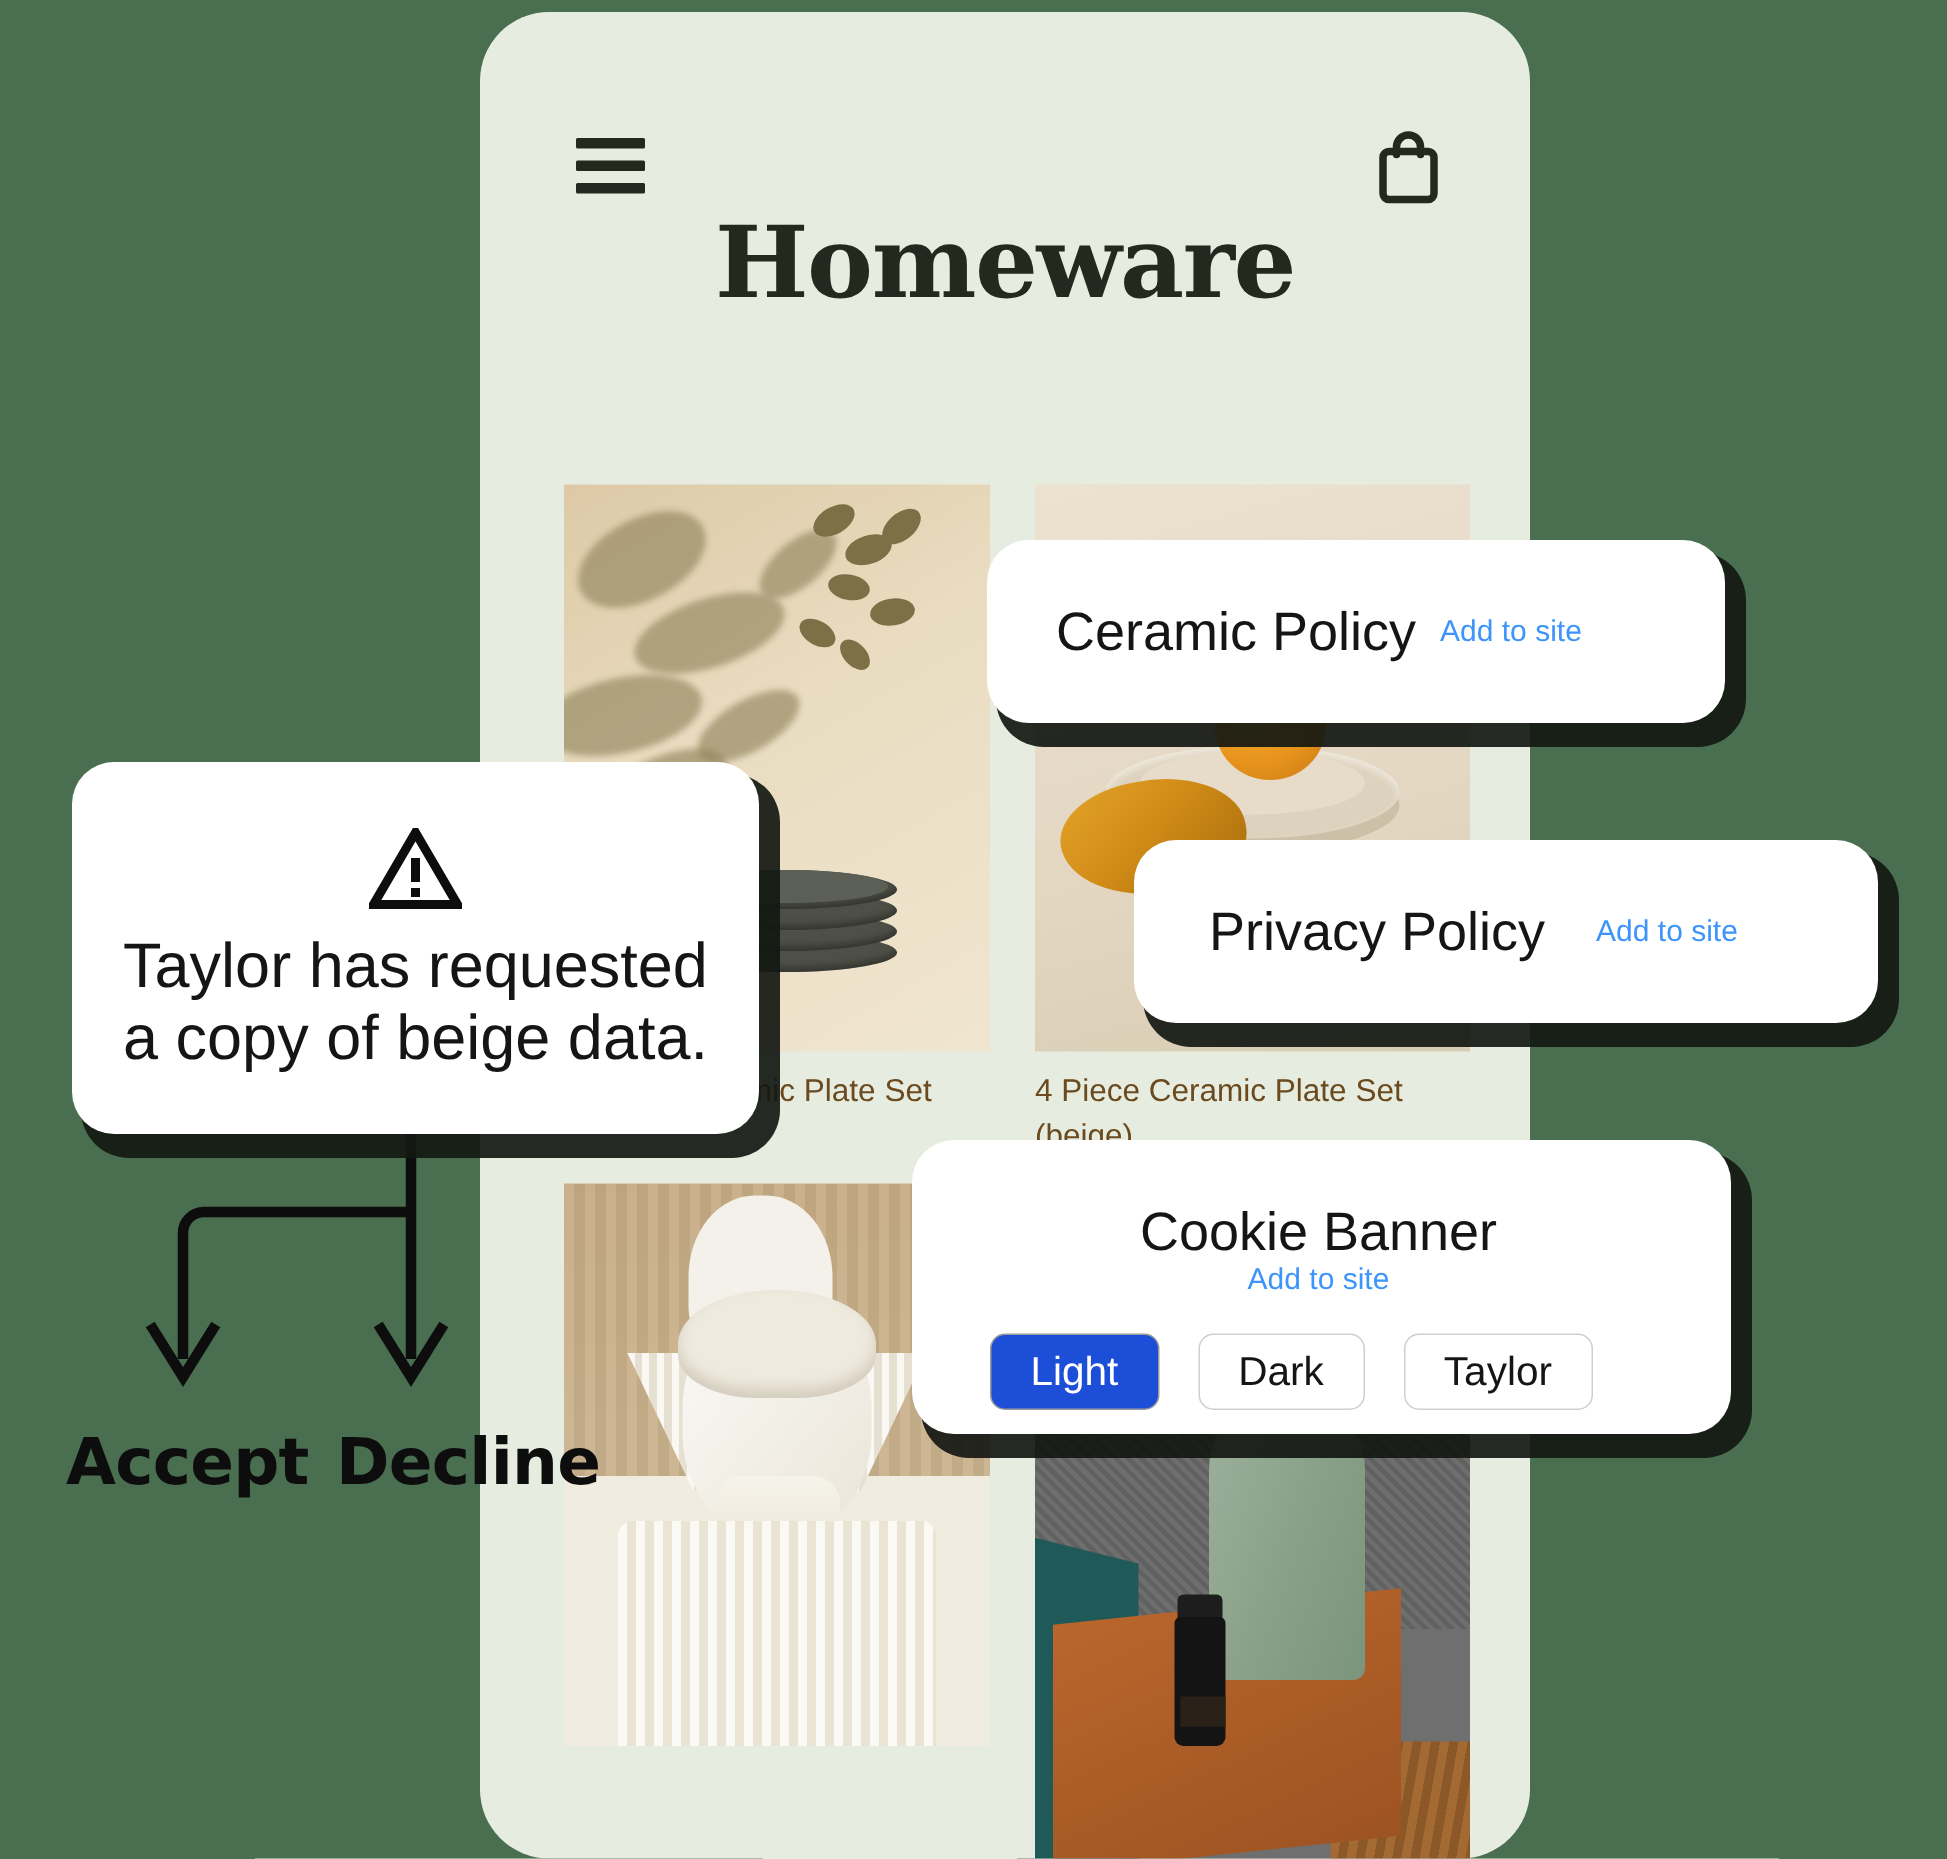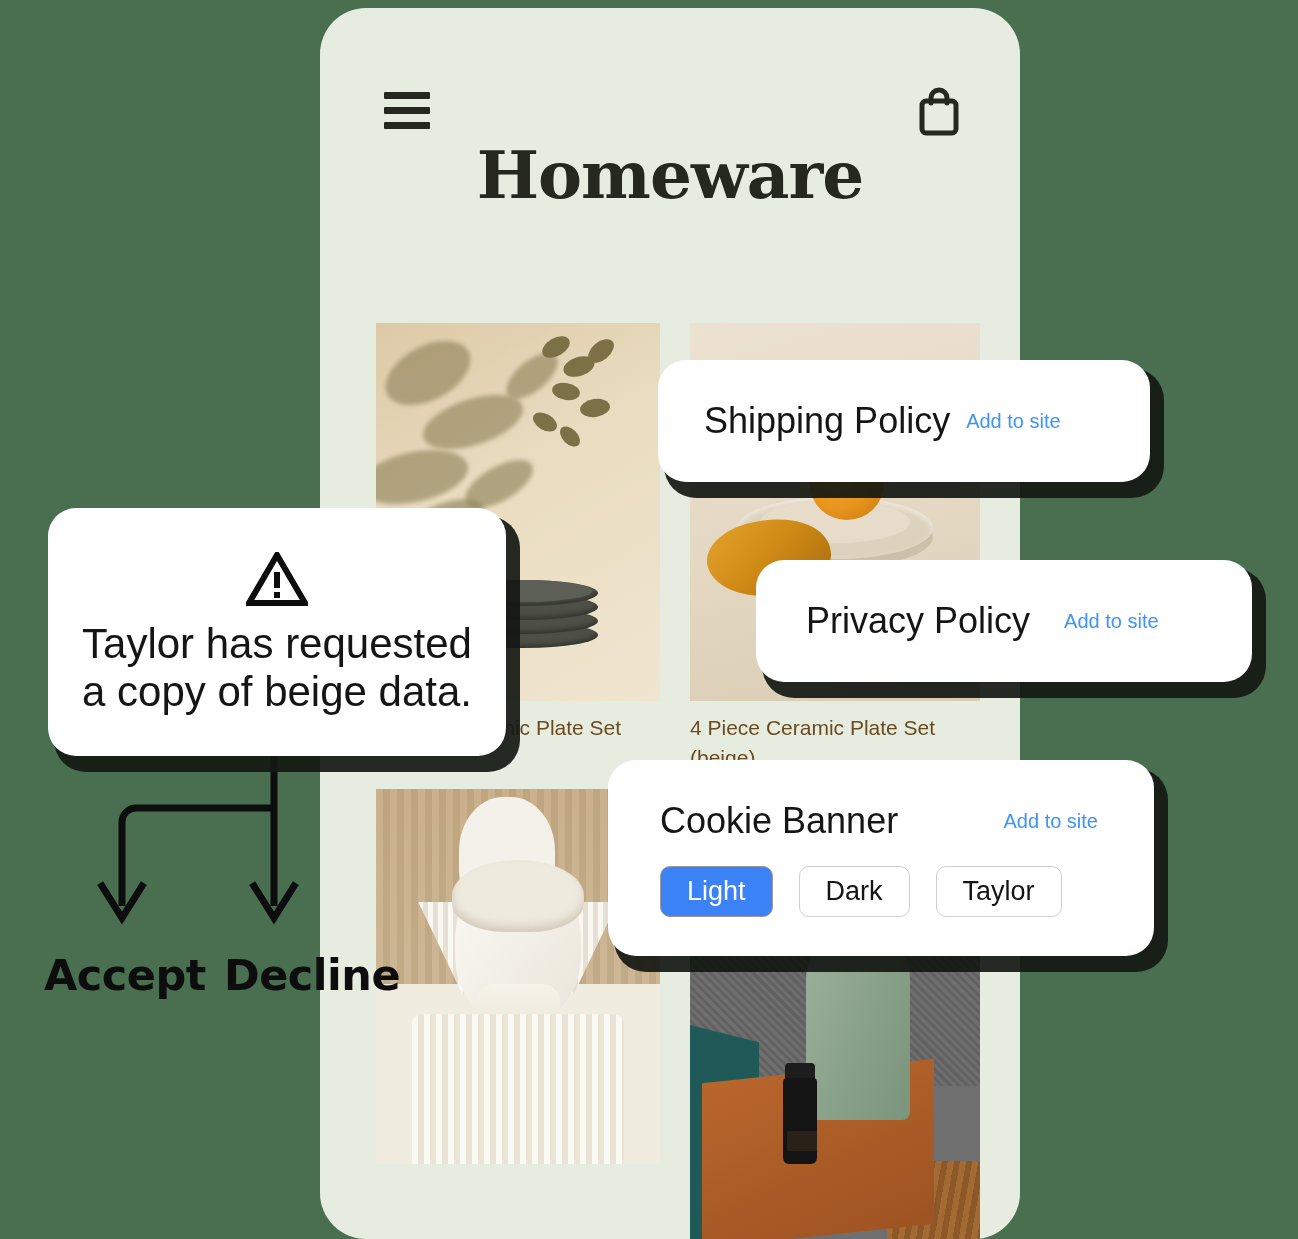--- a/index.html
+++ b/index.html
@@ -353,39 +353,40 @@
     color: #3d94fb;
     cursor: pointer;
     white-space: nowrap;
   }
 
   .cookie-head {
     display: flex;
     align-items: center;
     justify-content: space-between;
     padding-right: 20px;
+    flex-direction: column;
   }
   .cookie-btns {
     display: flex;
     gap: 26px;
     margin-top: 24px;
   }
   .cookie-btn {
     border: 1px solid #cfcfcf;
     border-radius: 10px;
     background: #ffffff;
     color: #151515;
     font-size: 27px;
     font-family: "Liberation Sans", sans-serif;
     padding: 11px 26px;
     cursor: pointer;
     line-height: 1;
   }
   .cookie-btn.selected {
-    background: #3b82f6;
+    background: #1d4ed8;
     border-color: #9b9b9b;
     color: #ffffff;
   }
 
   .warn-icon { margin: 0 auto 14px; display: block; }
   .request-text {
     font-size: 42px;
     line-height: 48px;
     color: #151515;
   }
@@ -518,21 +519,21 @@
   <svg class="warn-icon" width="62" height="54" viewBox="0 0 62 54">
     <path d="M31 3 L59 51 H3 Z" fill="none" stroke="#0d0d0d" stroke-width="6" stroke-linejoin="miter"></path>
     <rect x="28" y="20" width="6" height="16" fill="#0d0d0d"></rect>
     <rect x="28" y="40" width="6" height="6" fill="#0d0d0d"></rect>
   </svg>
   <div class="request-text">Taylor has requested</div>
   <div class="request-text">a copy of beige data.</div>
 </div>
 
 <div class="float-card" id="card-shipping">
-  <div class="card-title">Shipping Policy</div>
+  <div class="card-title">Ceramic Policy</div>
   <div class="add-link">Add to site</div>
 </div>
 
 <div class="float-card" id="card-privacy">
   <div class="card-title">Privacy Policy</div>
   <div class="add-link">Add to site</div>
 </div>
 
 <div class="float-card" id="card-cookie">
   <div class="cookie-head">

